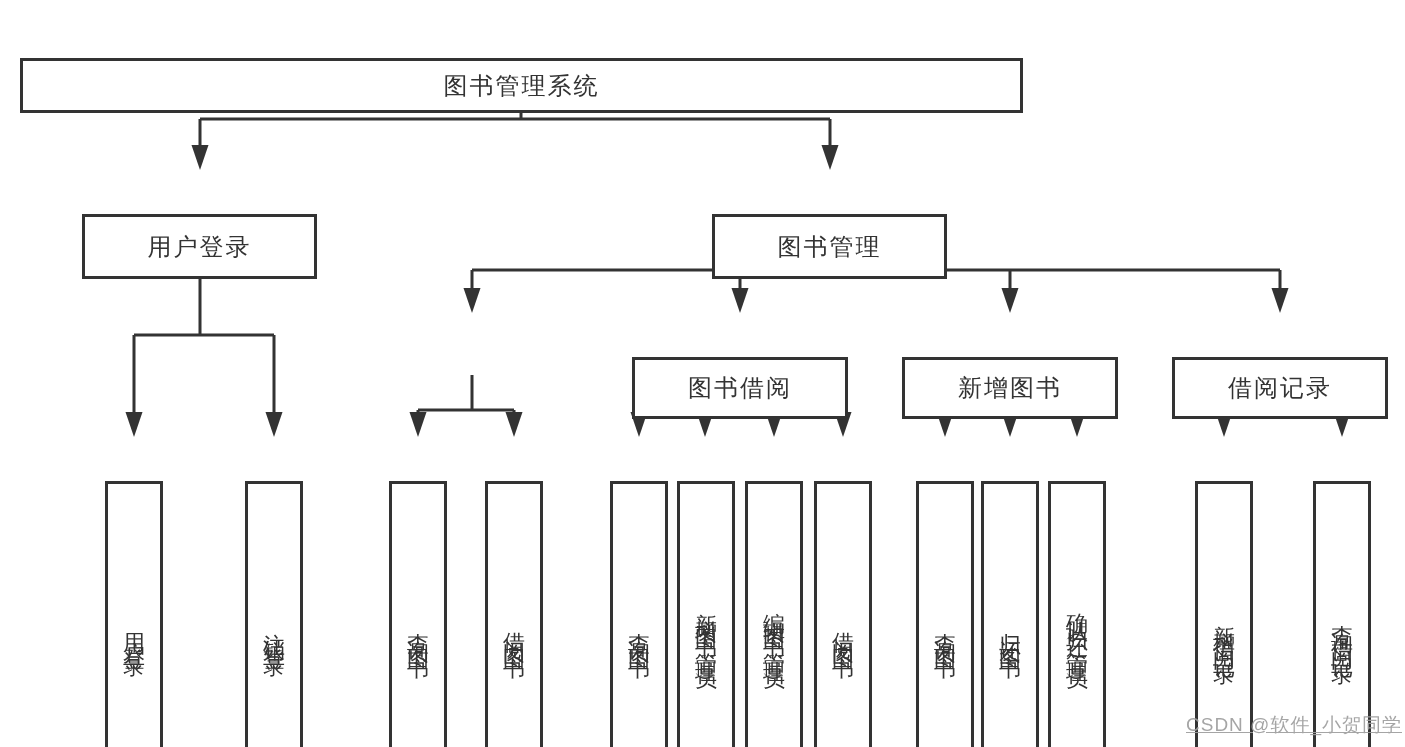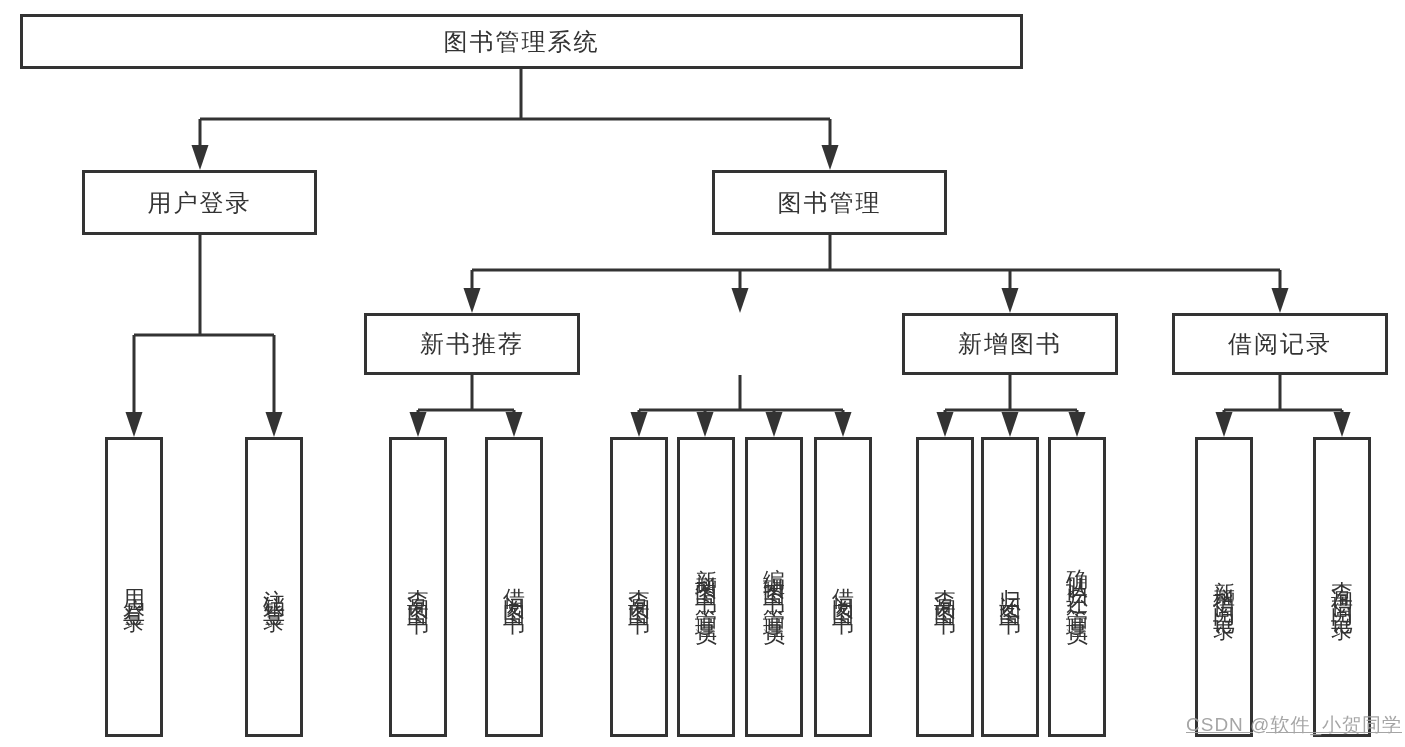--- a/index.html
+++ b/index.html
@@ -3,21 +3,21 @@
 <meta charset="utf-8">
 <style>
   html,body{margin:0;padding:0;background:#ffffff;}
   #canvas{
     position:relative;width:1405px;height:747px;background:#ffffff;overflow:hidden;
     font-family:"Liberation Sans",sans-serif;color:#333333;
   }
   #connectors{position:absolute;left:0;top:0;pointer-events:none;}
   .box{
     position:absolute;box-sizing:border-box;border:3px solid #333333;background:#ffffff;
-    display:flex;align-items:center;justify-content:center;
+    display:flex;align-items:center;justify-content:center;margin-top:44px;
   }
   .hbox .lbl{
     font-size:24px;letter-spacing:2px;color:#333333;white-space:nowrap;
   }
   .vbox .vlabel{
     writing-mode:vertical-rl;text-orientation:mixed;
     font-size:22px;letter-spacing:8px;line-height:1;color:#333333;
   }
   .watermark{
     position:absolute;left:1186px;top:712px;z-index:10;
@@ -64,22 +64,22 @@
     <span class="lbl">图书管理系统</span>
   </div>
 
   <div class="box hbox" style="left:82px;top:170px;width:235px;height:65px">
     <span class="lbl">用户登录</span>
   </div>
   <div class="box hbox" style="left:712px;top:170px;width:235px;height:65px">
     <span class="lbl">图书管理</span>
   </div>
 
-  <div class="box hbox" style="left:364px;top:313px;width:216px;height:62px">
-    <span class="lbl">新书推荐</span>
+  <div class="box hbox" style="left:632px;top:313px;width:216px;height:62px">
+    <span class="lbl">图书借阅</span>
   </div>
   <div class="box hbox" style="left:902px;top:313px;width:216px;height:62px">
     <span class="lbl">新增图书</span>
   </div>
   <div class="box hbox" style="left:1172px;top:313px;width:216px;height:62px">
     <span class="lbl">借阅记录</span>
   </div>
 
   <div class="box vbox" style="left:105px;top:437px;width:58px;height:300px">
     <span class="vlabel">用户登录</span>

